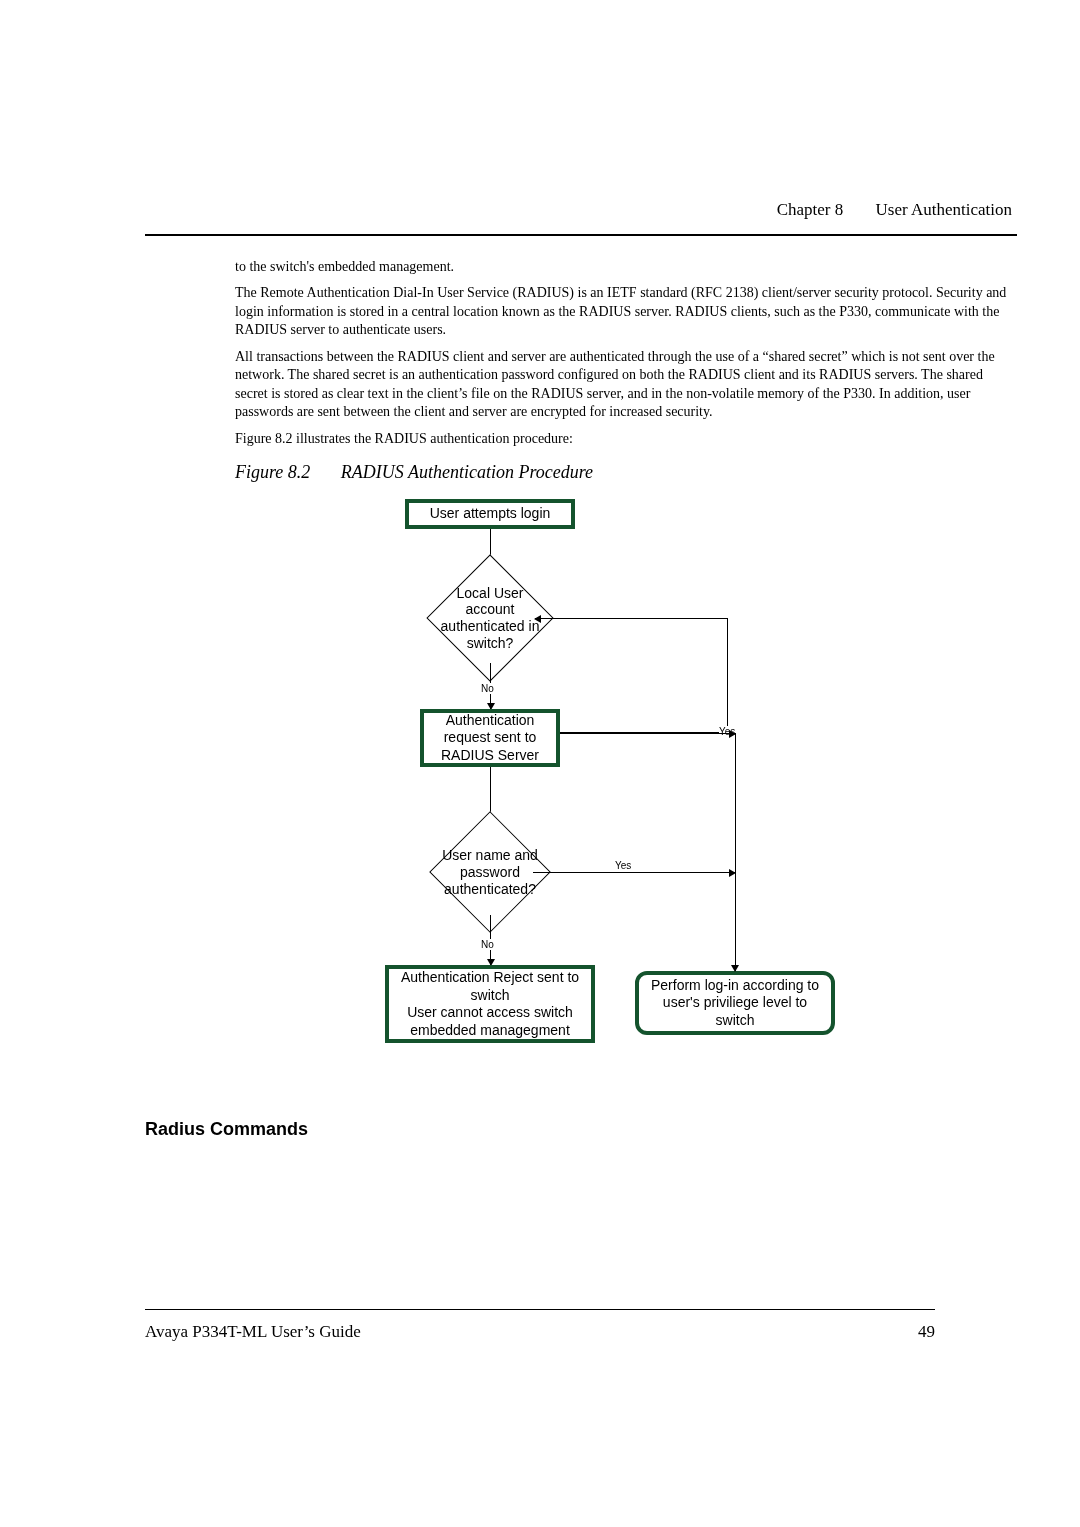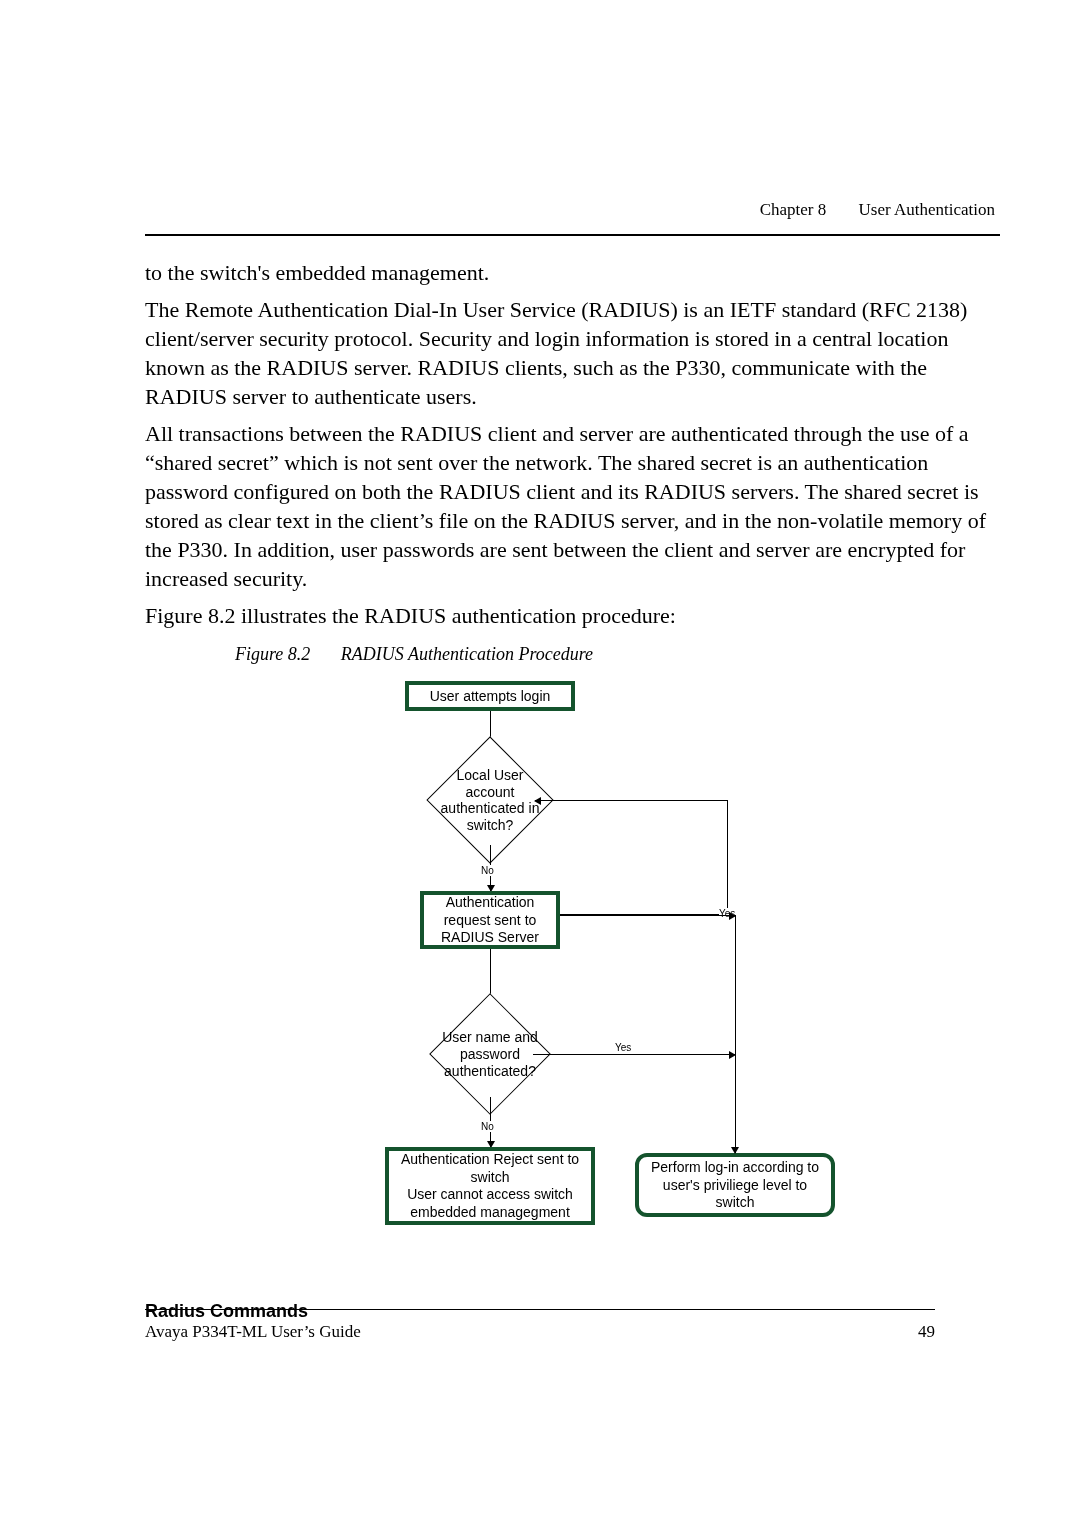--- a/index.html
+++ b/index.html
@@ -5,35 +5,36 @@
   * { margin: 0; padding: 0; box-sizing: border-box; }
   body {
     font-family: "Palatino Linotype", "Book Antiqua", Palatino, Georgia, serif;
     background: #fff;
     color: #000;
     width: 1080px;
     height: 1527px;
     position: relative;
   }
   .page {
-    padding: 200px 80px 0 145px;
+    padding: 200px 63px 0 145px;
   }
   .running-head {
     text-align: right;
     font-size: 17px;
     margin-bottom: 14px;
     padding-right: 5px;
   }
   .running-head .chap { margin-right: 28px; }
   .rule-top {
     border-top: 2px solid #000;
     margin-bottom: 22px;
   }
   .body-text {
-    font-size: 22px;
+    margin-left: 90px;
+    font-size: 14px;
     line-height: 1.32;
   }
   .body-text p { margin-bottom: 8px; }
   .fig-caption {
     margin-left: 90px;
     font-style: italic;
     font-size: 18px;
     margin-top: 14px;
     margin-bottom: 16px;
   }

